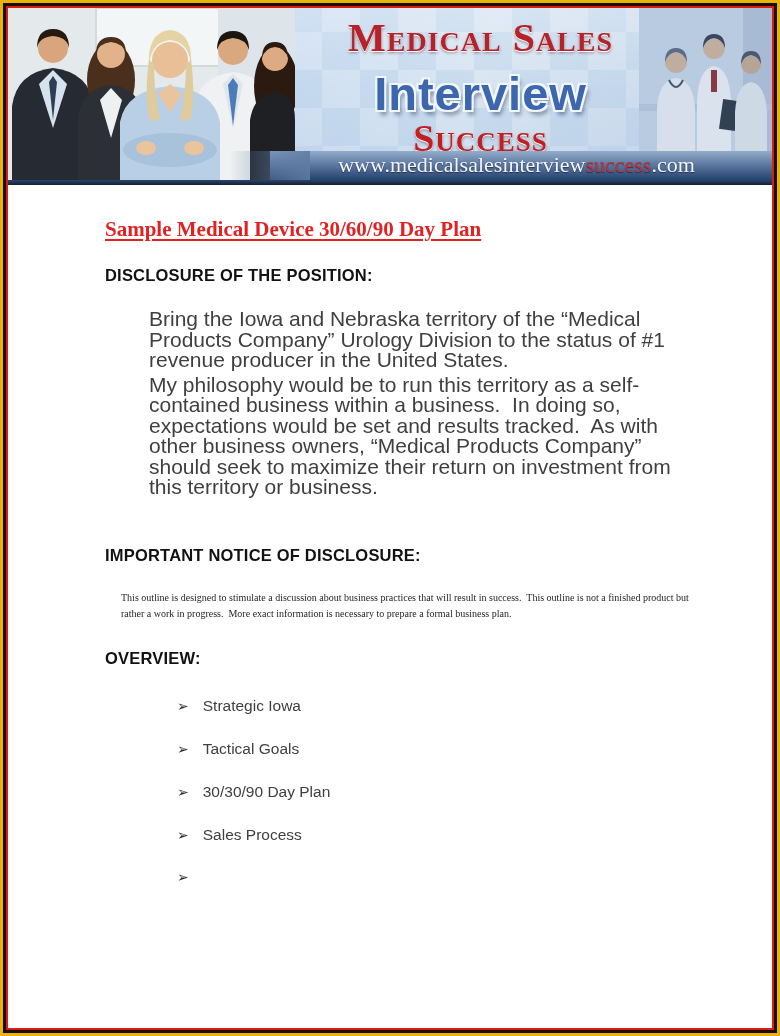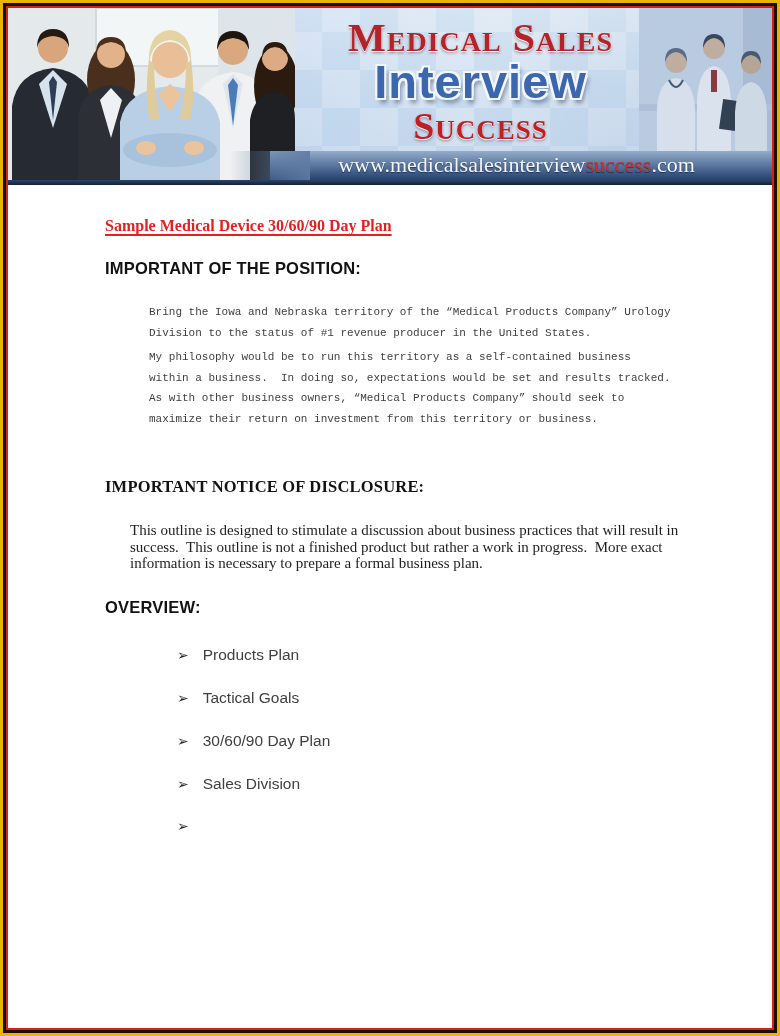--- a/index.html
+++ b/index.html
@@ -48,21 +48,21 @@
   .brand-line1 {
     font-family: "Liberation Serif", serif;
     font-weight: bold; font-variant: small-caps;
     font-size: 40px; letter-spacing: 1px;
     color: #b5222a;
     text-shadow: 0 1px 0 #ffffff, 0 2px 3px rgba(60,20,20,.45);
   }
   .brand-line2 {
     font-family: "Liberation Sans", sans-serif;
     font-weight: bold; font-size: 47px; letter-spacing: 1px;
-    color: #3c66ae; margin-top: 0;
+    color: #3c66ae; margin-top: 12px;
     text-shadow:
       -2px -2px 0 #f2f7fd, 2px -2px 0 #f2f7fd, -2px 2px 0 #f2f7fd, 2px 2px 0 #f2f7fd,
       3px 5px 4px rgba(20,35,80,.45);
   }
   .brand-line3 {
     font-family: "Liberation Serif", serif;
     font-weight: bold; font-variant: small-caps;
     font-size: 38px; letter-spacing: 1px;
     color: #c01f23; margin-top: 2px;
     text-shadow: 0 1px 0 #ffffff, 0 2px 3px rgba(60,20,20,.45);
@@ -84,46 +84,46 @@
   .banner-bottom-line {
     position: absolute; left: 0; right: 0; bottom: 0; height: 5px; z-index: 6;
     background: linear-gradient(180deg, #2c4668, #131f38);
   }
 
   
   .doc { padding: 0 70px 0 97px; color: #3f3f3f; }
   .doc-title {
     margin-top: 32px;
     font-family: "Liberation Serif", serif;
-    font-weight: bold; font-size: 16px;
+    font-weight: bold; font-size: 21px;
     color: #e02222;
     text-decoration: underline;
     text-decoration-thickness: 2px;
     text-underline-offset: 3px;
     display: inline-block;
   }
   .doc-heading {
     font-weight: bold; font-size: 16.5px; color: #121212;
     letter-spacing: .2px;
   }
   .h-objective { margin-top: 24px; }
-  .h-notice    { margin-top: 48px; font-family: Liberation Serif, serif; }
+  .h-notice    { margin-top: 48px; }
   .h-overview  { margin-top: 26px; }
 
   .doc-para {
-    margin-left: 44px; font-size: 11px; line-height: 20.5px;
-    color: #3f3f3f; white-space: pre-wrap; font-family: Liberation Mono, monospace;
+    margin-left: 44px; font-size: 21px; line-height: 20.5px;
+    color: #3f3f3f; white-space: pre-wrap;
   }
   .p1 { margin-top: 24px; width: 560px; }
   .p2 { margin-top: 4px; width: 528px; }
 
   .notice-text {
-    margin-top: 25px; margin-left: 25px; width: 588px;
-    font-family: "Liberation Serif", serif;
-    font-size: 15px; line-height: 16.5px; color: #1e1e1e;
+    margin-top: 25px; margin-left: 16px; width: 588px;
+    font-family: "Liberation Serif", serif;
+    font-size: 10px; line-height: 16.5px; color: #1e1e1e;
     white-space: pre-wrap;
   }
 
   .overview-list { list-style: none; margin-top: 27px; margin-left: 72px; }
   .overview-list li {
     display: flex; align-items: baseline;
     font-size: 15.5px; color: #3f3f3f;
     margin-bottom: 21px; line-height: 21px;
   }
   .bullet {
@@ -220,48 +220,48 @@
         <span>www.medicalsalesinterview</span><span class="url-highlight">success</span><span>.com</span>
       </div>
 
       <div class="banner-bottom-line"></div>
     </div>
 
     <div class="doc">
 
       <h1 class="doc-title">Sample Medical Device 30/60/90 Day Plan</h1>
 
-      <h2 class="doc-heading h-objective">IMPORTANT OF THE POSITION:</h2>
+      <h2 class="doc-heading h-objective">DISCLOSURE OF THE POSITION:</h2>
 
       <p class="doc-para p1">Bring the Iowa and Nebraska territory of the “Medical Products Company” Urology Division to the status of #1 revenue producer in the United States.</p>
 
       <p class="doc-para p2">My philosophy would be to run this territory as a self-contained business within a business.  In doing so, expectations would be set and results tracked.  As with other business owners, “Medical Products Company” should seek to maximize their return on investment from this territory or business.</p>
 
       <h2 class="doc-heading h-notice">IMPORTANT NOTICE OF DISCLOSURE:</h2>
 
       <p class="notice-text">This outline is designed to stimulate a discussion about business practices that will result in success.  This outline is not a finished product but rather a work in progress.  More exact information is necessary to prepare a formal business plan.</p>
 
       <h2 class="doc-heading h-overview">OVERVIEW:</h2>
 
       <ul class="overview-list">
         <li>
           <span class="bullet">➢</span>
-          <span>Products Plan</span>
+          <span>Strategic Iowa</span>
         </li>
         <li>
           <span class="bullet">➢</span>
           <span>Tactical Goals</span>
         </li>
         <li>
           <span class="bullet">➢</span>
-          <span>30/60/90 Day Plan</span>
-        </li>
-        <li>
-          <span class="bullet">➢</span>
-          <span>Sales Division</span>
+          <span>30/30/90 Day Plan</span>
+        </li>
+        <li>
+          <span class="bullet">➢</span>
+          <span>Sales Process</span>
         </li>
         <li>
           <span class="bullet">➢</span>
         </li>
       </ul>
 
     </div>
 
    </div>
   </div>

